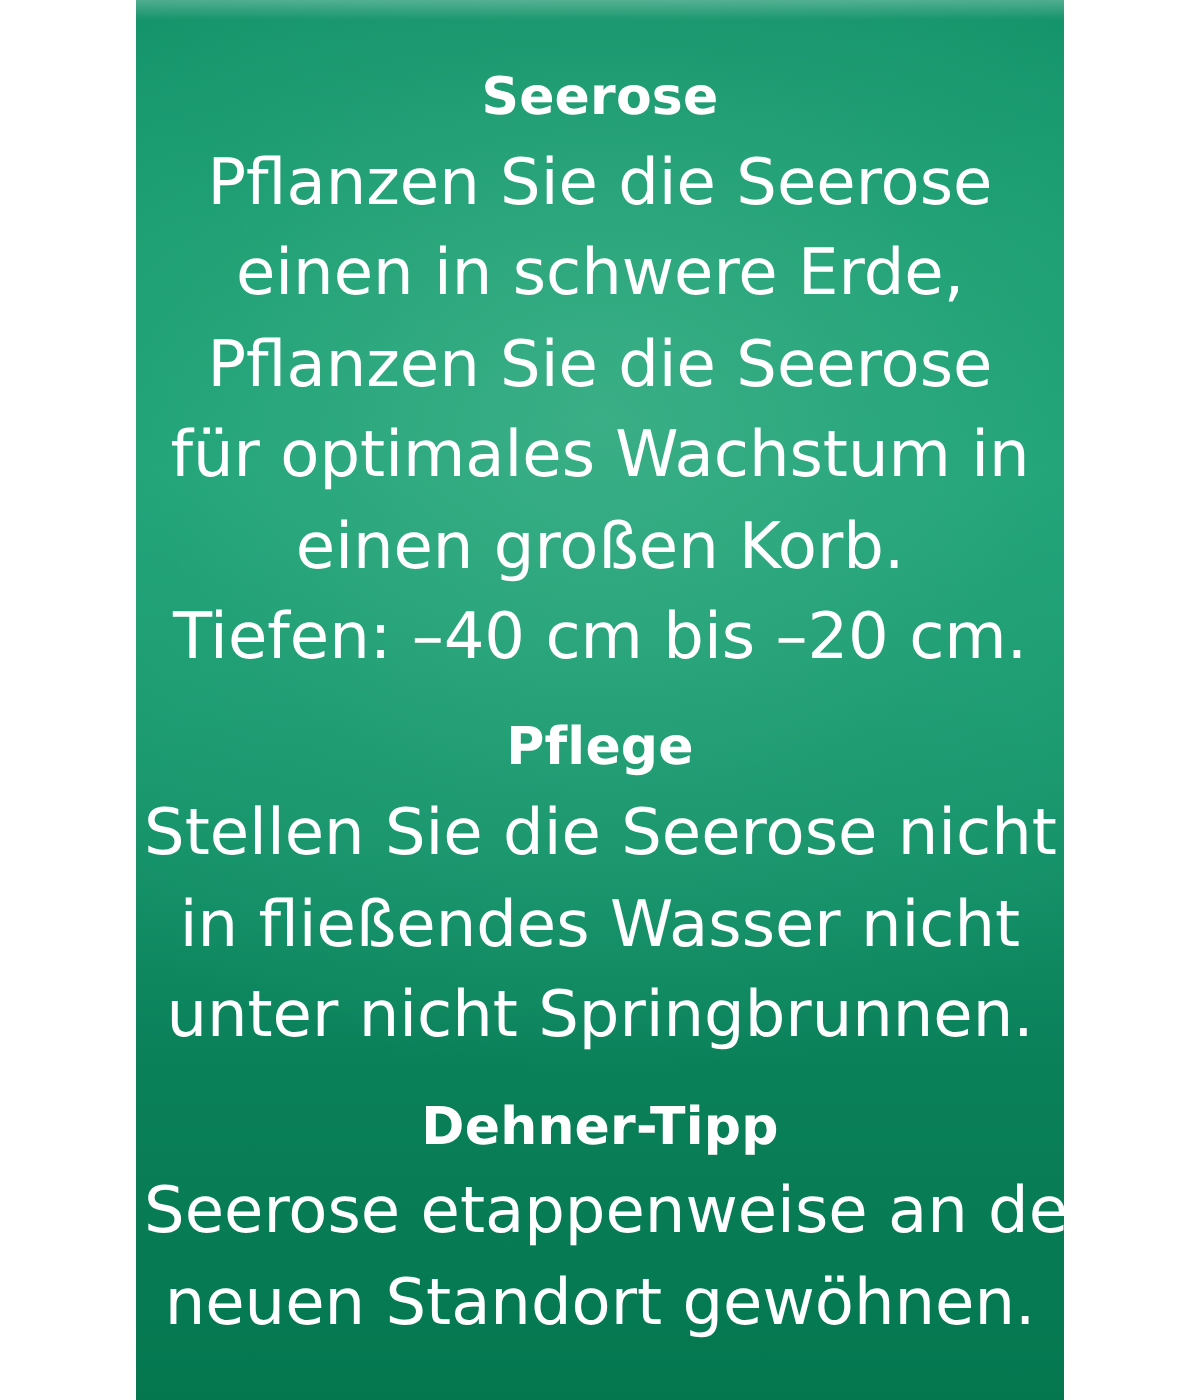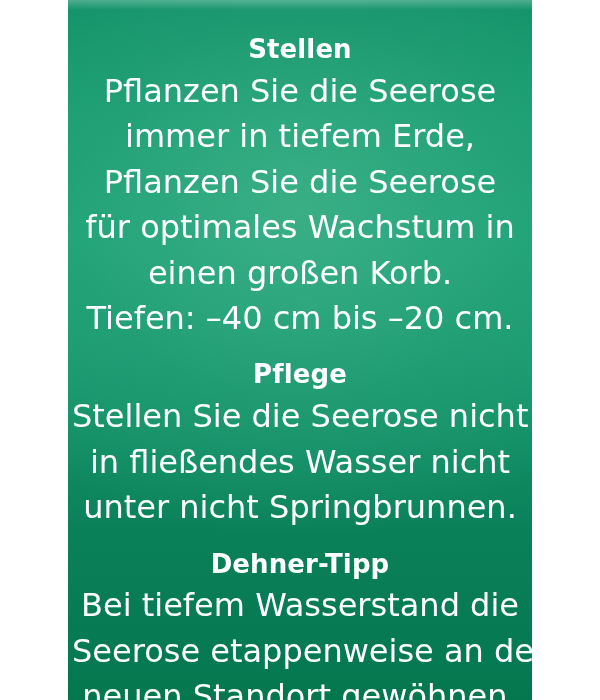--- a/index.html
+++ b/index.html
@@ -68,43 +68,42 @@
   .gap-care { margin-top: 16px; }
   .gap-tip { margin-top: 16px; }
 </style>
 </head>
 <body>
 
 <div id="card">
   <div class="content">
 
     <div class="section">
-      <div class="section-title">Stellen</div>
+      <div class="section-title">Seerose</div>
       <div class="section-body">
         <span class="line">Pflanzen Sie die Seerose</span>
-        <span class="line">immer in tiefem Erde,</span>
+        <span class="line">einen in schwere Erde,</span>
         <span class="line">Pflanzen Sie die Seerose</span>
         <span class="line">für optimales Wachstum in</span>
         <span class="line">einen großen Korb.</span>
         <span class="line">Tiefen: –40 cm bis –20 cm.</span>
       </div>
     </div>
 
     <div class="section gap-care">
       <div class="section-title">Pflege</div>
       <div class="section-body">
         <span class="line">Stellen Sie die Seerose nicht</span>
         <span class="line">in fließendes Wasser nicht</span>
         <span class="line">unter nicht Springbrunnen.</span>
       </div>
     </div>
 
     <div class="section gap-tip">
       <div class="section-title">Dehner-Tipp</div>
       <div class="section-body">
-        <span class="line">Bei tiefem Wasserstand die</span>
         <span class="line">Seerose etappenweise an den</span>
         <span class="line">neuen Standort gewöhnen.</span>
       </div>
     </div>
 
   </div>
 </div>
 
 </body></html>

